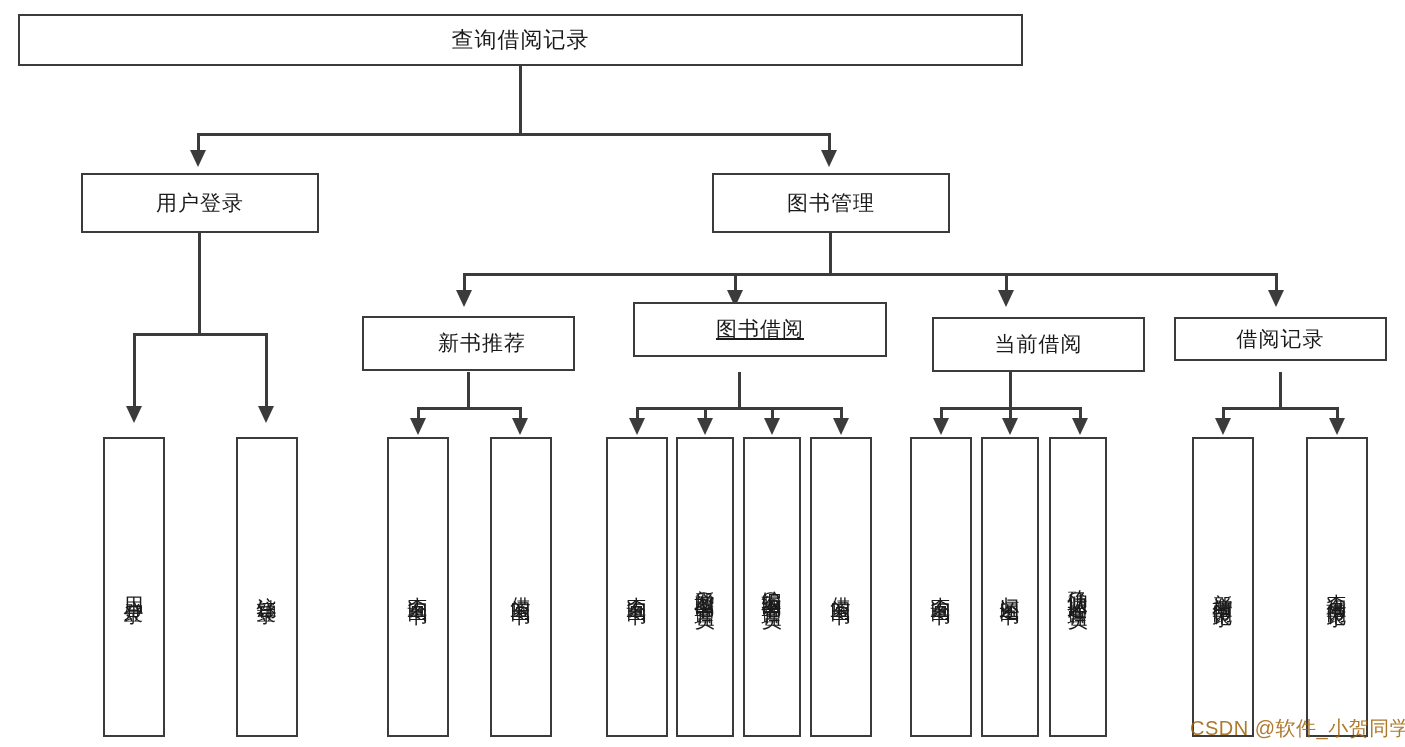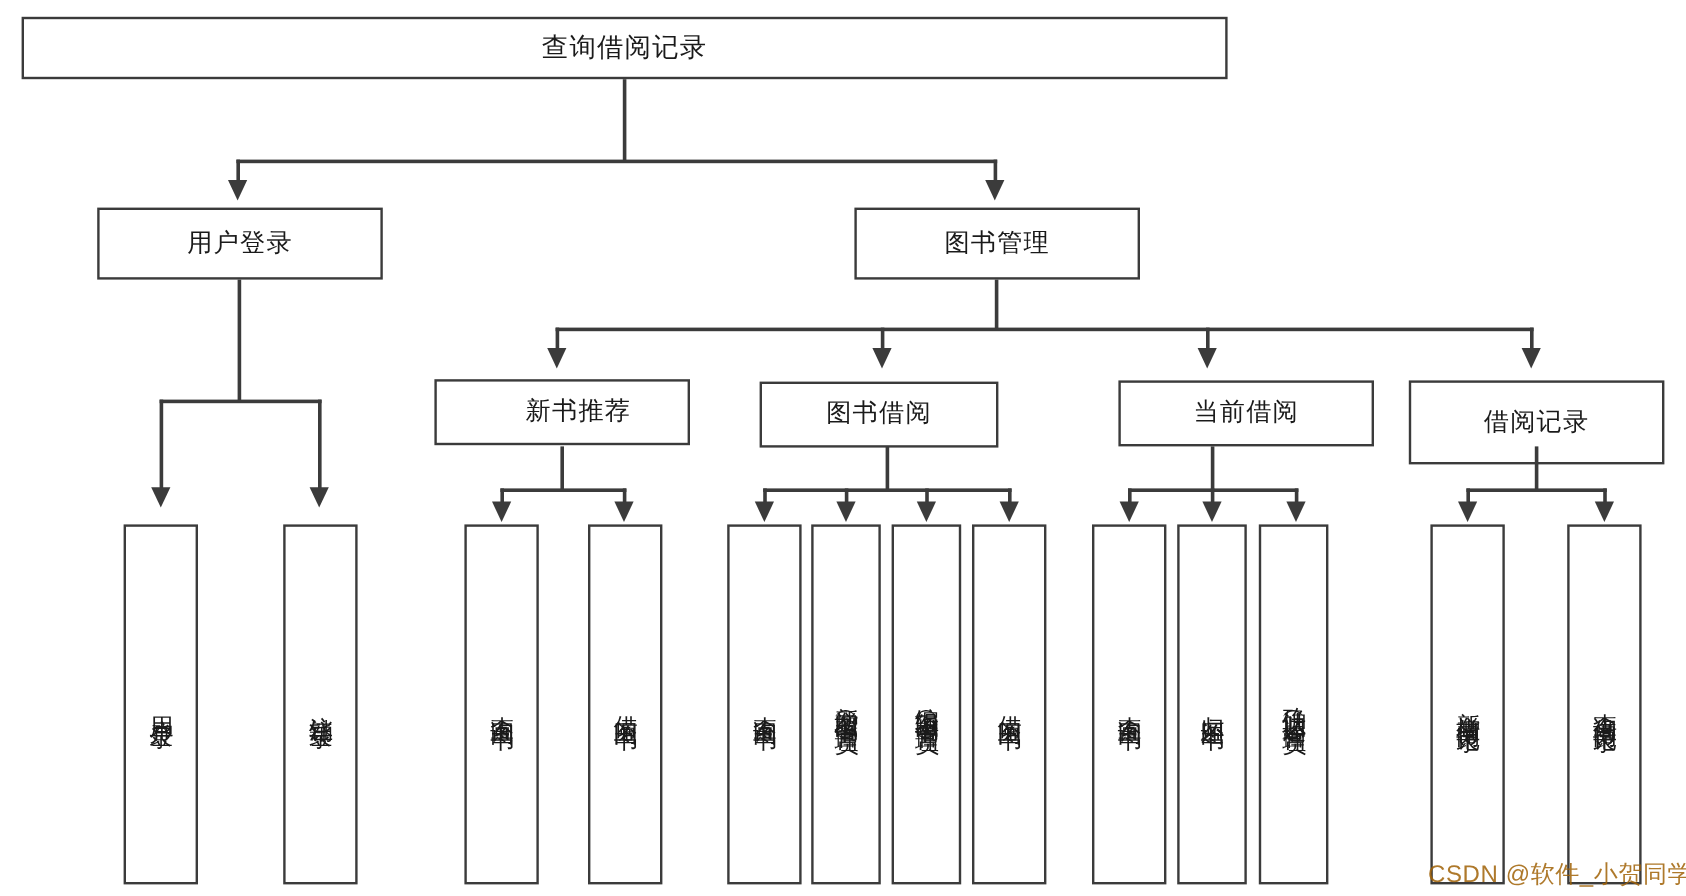--- a/index.html
+++ b/index.html
@@ -120,27 +120,27 @@
   <div class="vline" style="left:734px; top:273px; width:3px; height:18px;"></div>
   <div class="arrow" style="left:727px; top:290px;"></div>
   <div class="vline" style="left:1005px; top:273px; width:3px; height:18px;"></div>
   <div class="arrow" style="left:998px; top:290px;"></div>
   <div class="vline" style="left:1275px; top:273px; width:3px; height:18px;"></div>
   <div class="arrow" style="left:1268px; top:290px;"></div>
 
   <div class="node" style="left:362px; top:316px; width:213px; height:55px;padding-left:27px;">
     <span>新书推荐</span>
   </div>
-  <div class="node" style="left:633px; top:318px; width:199px; height:55px;">
+  <div class="node" style="left:633px; top:302px; width:254px; height:55px;text-decoration:underline;">
     <span>图书借阅</span>
   </div>
   <div class="node" style="left:932px; top:317px; width:213px; height:55px;">
     <span>当前借阅</span>
   </div>
-  <div class="node" style="left:1174px; top:317px; width:213px; height:70px;">
+  <div class="node" style="left:1174px; top:317px; width:213px; height:44px;">
     <span>借阅记录</span>
   </div>
 
   <div class="vline" style="left:467px; top:372px; width:3px; height:38px;"></div>
   <div class="hline" style="left:417px; top:407px; width:105px; height:3px;"></div>
   <div class="vline" style="left:417px; top:407px; width:3px; height:12px;"></div>
   <div class="arrow" style="left:410px; top:418px;"></div>
   <div class="vline" style="left:519px; top:407px; width:3px; height:12px;"></div>
   <div class="arrow" style="left:512px; top:418px;"></div>
 

